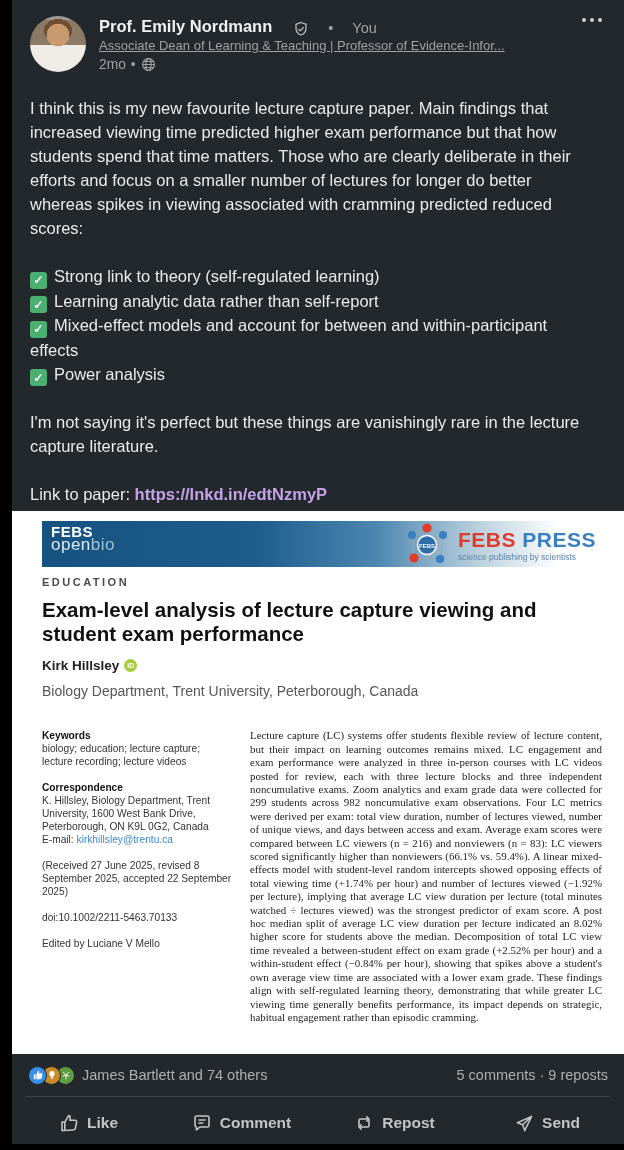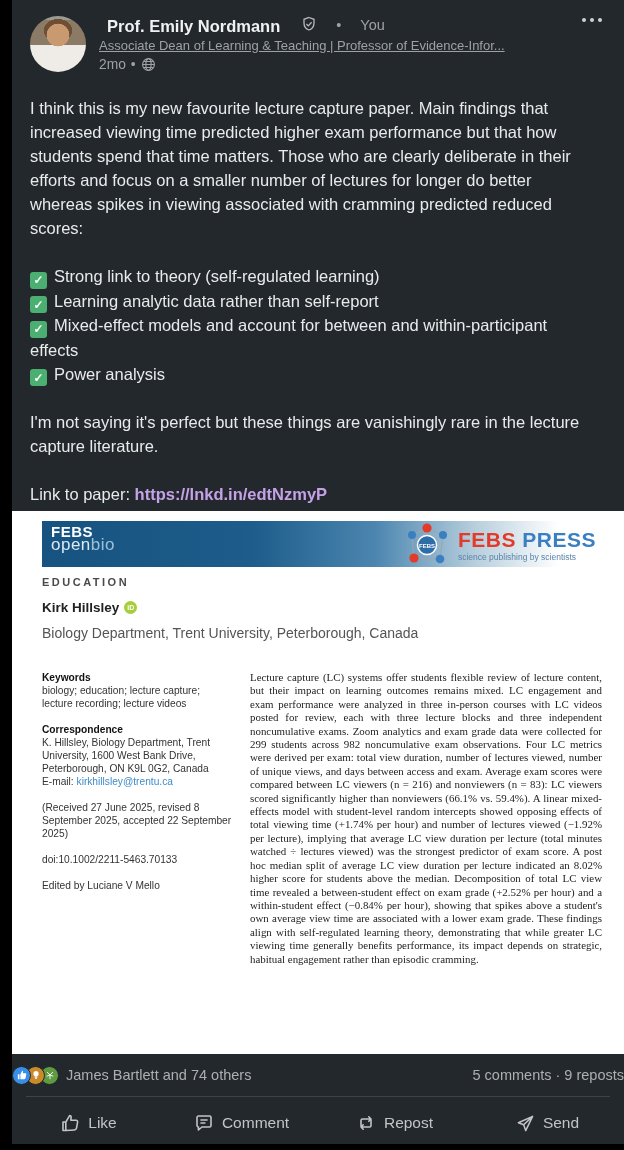--- a/index.html
+++ b/index.html
@@ -18,21 +18,21 @@
     padding:16px 40px 0 18px;height:80px;box-sizing:border-box;position:relative;
   }
   .avatar{
     width:56px;height:56px;border-radius:50%;flex:0 0 56px;
     background:
       radial-gradient(circle at 50% 34%, #c9996f 0 24%, rgba(0,0,0,0) 25%),
       radial-gradient(ellipse 42% 34% at 50% 26%, #6e4f33 0 60%, rgba(0,0,0,0) 61%),
       linear-gradient(180deg,#9b9b93 0 8%, #8a7a66 8% 52%, #efece7 52% 100%);
   }
   .hdr-text{min-width:0;line-height:1.25;}
-  .name-row{display:flex;align-items:flex-start;gap:19px;white-space:nowrap;margin-left:8px;}
+  .name-row{display:flex;align-items:flex-end;gap:19px;white-space:nowrap;}
   .author-name{font-size:16.5px;font-weight:bold;color:#f0f1f2;}
   .badge{display:inline-flex;margin-left:2px;}
   .dim{color:#9fa1a4;font-size:14.5px;}
   .headline{
     color:#9fa1a4;font-size:13px;white-space:nowrap;overflow:hidden;
     text-overflow:ellipsis;max-width:470px;margin-top:1px;text-decoration:underline;
   }
   .time-row{display:flex;align-items:center;gap:5px;color:#9fa1a4;font-size:13.8px;margin-top:2px;}
   .menu{
     position:absolute;right:16px;top:12px;display:flex;gap:4px;padding:6px;cursor:pointer;
@@ -83,39 +83,39 @@
   .col-left .h{font-weight:bold;color:#111;}
   .col-left .blk{margin-bottom:13px;}
   .email-link{color:#3f8ac9;text-decoration:none;}
   .col-right{
     flex:1;font-family:"Liberation Serif", serif;font-size:10.9px;line-height:13.4px;
     color:#222;text-align:justify;padding-right:4px;
   }
   
   .social{
     display:flex;align-items:center;justify-content:space-between;
-    padding:0 0;height:42px;color:#aeafb1;font-size:14.5px;
+    padding:0 16px;height:42px;color:#aeafb1;font-size:14.5px;
   }
   .social-left{display:flex;align-items:center;gap:7px;}
   .rx-stack{display:flex;}
   .rx{
     width:17px;height:17px;border-radius:50%;display:inline-flex;align-items:center;
     justify-content:center;border:1.5px solid #23282c;box-sizing:content-box;
   }
   .rx + .rx{margin-left:-5px;}
   .rx-like{background:#378fe9;z-index:3;}
   .rx-insight{background:#cb8a2a;z-index:2;}
   .rx-celebrate{background:#5f9b41;z-index:1;}
   .divider{border-top:1px solid #3f4347;margin:0 14px;}
   
   .actions{display:flex;height:52px;}
   .action-btn{
     flex:1;display:flex;align-items:center;justify-content:center;gap:8px;
     background:none;border:none;color:#c3c4c6;font-family:inherit;
-    font-size:15.5px;font-weight:normal;cursor:pointer;
+    font-size:15.5px;font-weight:bold;cursor:pointer;
   }
   .action-btn svg{flex:0 0 auto;}
 </style>
 </head>
 <body>
 
 <div class="card">
 
   <div class="post-header">
     <div class="avatar"></div>
@@ -195,20 +195,21 @@
           <text x="23" y="25.5" font-size="6" fill="#fff" text-anchor="middle" font-family="Liberation Sans, sans-serif" font-weight="bold">FEBS</text>
         </svg>
         <div class="press-text">
           <div class="press-name"><span class="febs-red">FEBS</span> <span class="press-blue">PRESS</span></div>
           <div class="press-tagline">science publishing by scientists</div>
         </div>
       </div>
     </div>
 
     <div class="section-label">EDUCATION</div>
+    <div class="paper-title">Exam-level analysis of lecture capture viewing and student exam performance</div>
     <div class="paper-author">
       <span>Kirk Hillsley</span>
       <span class="orcid">iD</span>
     </div>
     <div class="affiliation">Biology Department, Trent University, Peterborough, Canada</div>
 
     <div class="paper-cols">
       <div class="col-left">
         <div class="blk">
           <div class="h">Keywords</div>

